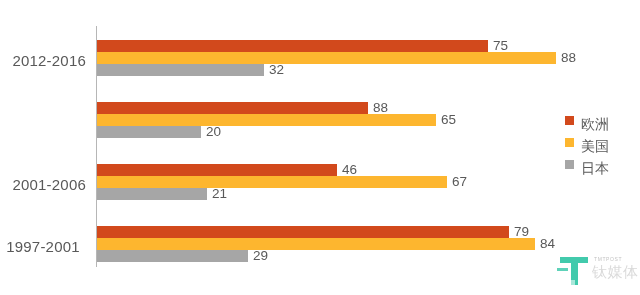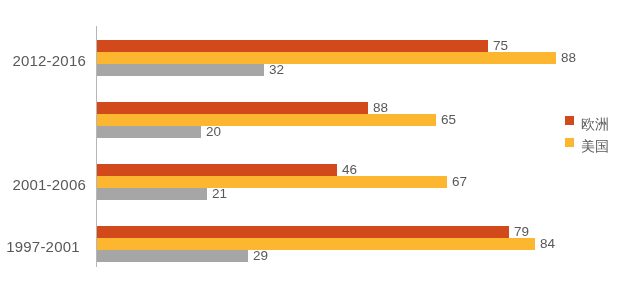--- a/index.html
+++ b/index.html
@@ -179,17 +179,30 @@
     <div class="legend-item">
       <span class="legend-swatch" style="background:#d2491c;"></span>
       <span class="legend-label">欧洲</span>
     </div>
 
     <div class="legend-item">
       <span class="legend-swatch" style="background:#fdb62f;"></span>
       <span class="legend-label">美国</span>
     </div>
 
+    <div class="legend-item">
+      <span class="legend-swatch" style="background:#a6a6a6;"></span>
+      <span class="legend-label">日本</span>
+    </div>
 
   </div>
 
+  <div class="watermark">
+    <svg class="wm-logo" width="36" height="34" viewBox="0 0 36 34">
+      <path d="M4 3 L32 3 L32 9 L22 9 L22 31 L15 31 L15 9 L4 9 Z" fill="#33c6a6"></path>
+      <path d="M1 14 L12 14 L12 17 L1 17 Z" fill="#33c6a6" opacity="0.85"></path>
+      <path d="M13 26 L19 26 L19 31 L13 31 Z" fill="#ffffff" opacity="0.55"></path>
+    </svg>
+    <div class="wm-top-text">TMTPOST</div>
+    <div class="wm-main-text">钛媒体</div>
+  </div>
 
 </div>
 
 </body></html>

